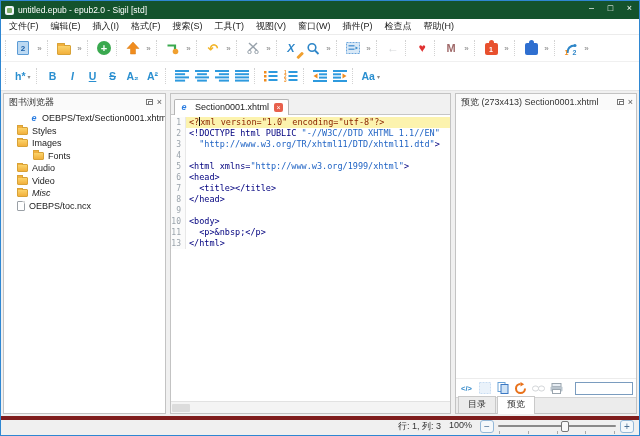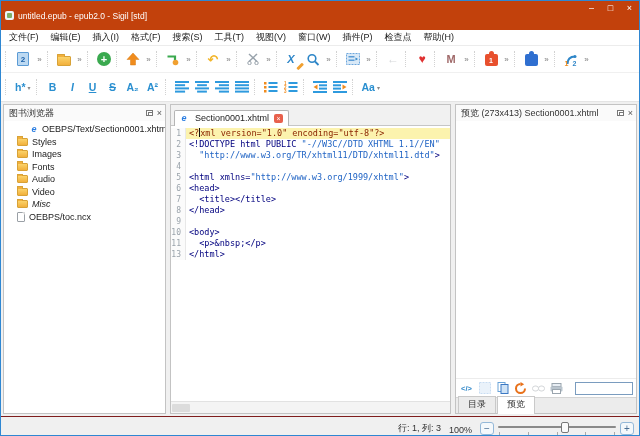--- a/index.html
+++ b/index.html
@@ -2,21 +2,21 @@
 <html><head>
 <meta charset="utf-8">
 <style>
   * { box-sizing: border-box; margin: 0; padding: 0; }
   html,body { background:#cfd6dd; }
   body { font-family: "Liberation Sans", "DejaVu Sans", sans-serif; }
   .window { width:640px; height:436px; background:#f0f0f0; border:1px solid #2f87d2;
             display:flex; flex-direction:column; overflow:hidden; }
 
   
-  .titlebar { height:29px; background:#c2410c; color:#fff; display:flex; align-items:center;
+  .titlebar { height:18px; background:#14532d; color:#fff; display:flex; align-items:center;
               padding-left:4px; font-size:8.5px; flex:none; }
   .app-icon { width:9px; height:9px; background:#eef4fa; border-radius:2px; margin-right:4px;
               position:relative; flex:none; }
   .app-icon::after { content:''; position:absolute; left:2px; top:2px; width:5px; height:5px;
               background:#7fb069; border-radius:1px; }
   .win-controls { margin-left:auto; display:flex; height:100%; }
   .win-controls span { width:19px; text-align:center; font-size:9px; line-height:15px; }
 
   
   .menubar { height:16px; background:#fff; display:flex; align-items:center; padding-left:2px;
@@ -118,22 +118,22 @@
   .k-code { color:#2e86c8; font-weight:bold; font-size:7.5px; }
   .preview-search { width:58px; height:13px; margin-left:auto; border:1px solid #7a9cbf; font-size:8px;
                     padding:0 2px; outline:none; }
   .preview-tabs { height:16px; background:#ececec; display:flex; align-items:flex-end; padding-left:2px;
                   flex:none; border-top:1px solid #d5d5d5; }
   .ptab { font-size:9px; color:#333; padding:1px 9px 2px 9px; background:#ececec; border:1px solid #c9c9c9;
           border-bottom:none; margin-right:1px; }
   .ptab.active { background:#fff; position:relative; top:1px; padding-bottom:3px; }
 
   
-  .statusbar { height:19px; background:#f0f0f0; border-top:1px solid #7f1d1d; display:flex;
-               align-items:flex-end; padding:0 5px; font-size:9px; color:#333; flex:none; }
+  .statusbar { height:19px; background:#f0f0f0; border-top:4px solid #7f1d1d; display:flex;
+               align-items:flex-start; padding:0 5px; font-size:9px; color:#333; flex:none; }
   .sb-spacer { flex:1; }
   .sb-text { margin-right:8px; }
   .zbtn { width:14px; height:13px; border:1px solid #94b8d8; border-radius:3px; background:#f4f8fb;
           color:#4a6f94; font-size:10px; line-height:11px; text-align:center; flex:none; }
   .zoom-slider { width:118px; height:14px; position:relative; margin:0 4px; flex:none; }
   .zoom-track { position:absolute; left:0; right:0; top:5px; height:2px; background:#8a8a8a; border-radius:1px; }
   .zoom-thumb { position:absolute; left:53%; top:1px; width:8px; height:11px; background:#fafafa;
           border:1px solid #777; border-radius:2px; }
   .zoom-ticks { position:absolute; left:1px; right:1px; bottom:0; display:flex; justify-content:space-between; }
   .zoom-ticks i { width:1px; height:3px; background:#aaa; }
@@ -365,21 +365,21 @@
           <div class="tree-item" style="padding-left: 4px;">
             <span class="tw"></span>
             <span class="ic-folder"></span>
             <span>Styles</span>
           </div>
           <div class="tree-item" style="padding-left: 4px;">
             <span class="tw"></span>
             <span class="ic-folder"></span>
             <span>Images</span>
           </div>
-          <div class="tree-item" style="padding-left: 4px;">
+          <div class="tree-item" style="padding-left: 20px;">
             <span class="tw"></span>
             <span class="ic-folder"></span>
             <span>Fonts</span>
           </div>
           <div class="tree-item" style="padding-left: 4px; text-align: right;">
             <span class="tw"></span>
             <span class="ic-folder"></span>
             <span>Audio</span>
           </div>
           <div class="tree-item" style="padding-left: 4px;">

